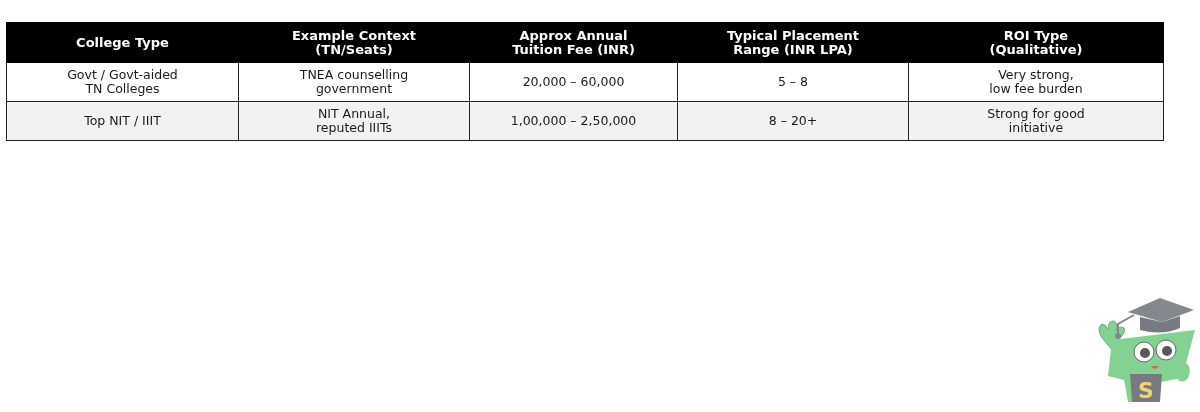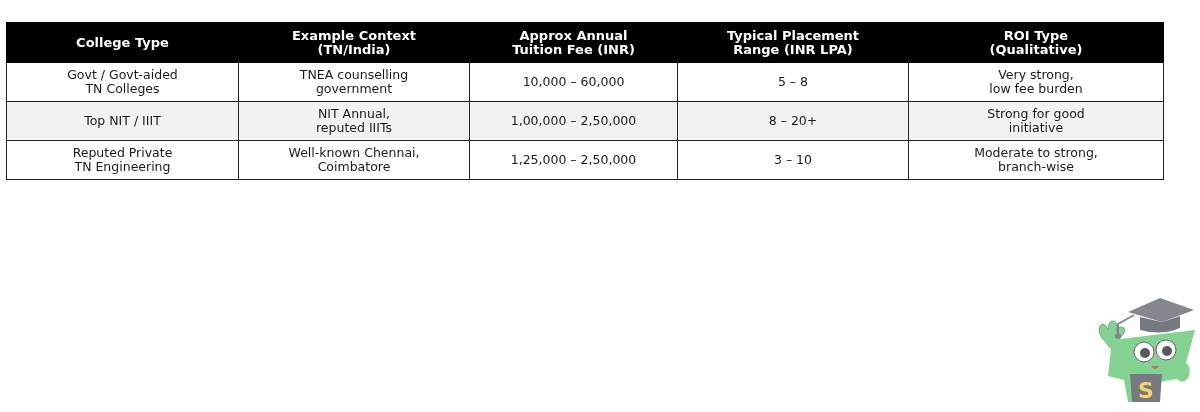--- a/index.html
+++ b/index.html
@@ -35,58 +35,48 @@
       <col class="c1">
       <col class="c2">
       <col class="c3">
       <col class="c4">
       <col class="c5">
     </colgroup>
   <thead>
     <tr>
       <th>College Type</th>
       <th>Example Context
-(TN/India)</th>
+(TN/Seats)</th>
       <th>Approx Annual
 Tuition Fee (INR)</th>
       <th>Typical Placement
 Range (INR LPA)</th>
       <th>ROI Type
 (Qualitative)</th>
     </tr>
   </thead>
   <tbody>
     <tr>
       <td>Govt / Govt-aided
 TN Colleges</td>
       <td>TNEA counselling
 government</td>
-      <td>10,000 – 60,000</td>
+      <td>20,000 – 60,000</td>
       <td>5 – 8</td>
       <td>Very strong,
 low fee burden</td>
     </tr>
     <tr class="alt">
       <td>Top NIT / IIIT</td>
       <td>NIT Annual,
 reputed IIITs</td>
       <td>1,00,000 – 2,50,000</td>
       <td>8 – 20+</td>
       <td>Strong for good
 initiative</td>
-    </tr>
-    <tr>
-      <td>Reputed Private
-TN Engineering</td>
-      <td>Well-known Chennai,
-Coimbatore</td>
-      <td>1,25,000 – 2,50,000</td>
-      <td>3 – 10</td>
-      <td>Moderate to strong,
-branch-wise</td>
     </tr>
   </tbody>
 </table>
 
 <div class="mascot">
   <svg width="110" height="120" viewBox="0 0 110 120" opacity="0.75">
 
     <path d="M12 48 q-6 -10 0 -14 q4 0 6 6 q0 -10 6 -9 q4 2 2 10 q4 -6 8 -3 q2 4 -4 10 l-6 14 z" fill="#5cc46e" stroke="#3f8f4e" stroke-width="1"></path>
 
     <path d="M22 50 L105 40 L92 88 L70 92 L62 112 L38 112 L34 90 L18 86 Z" fill="#5cc46e"></path>

